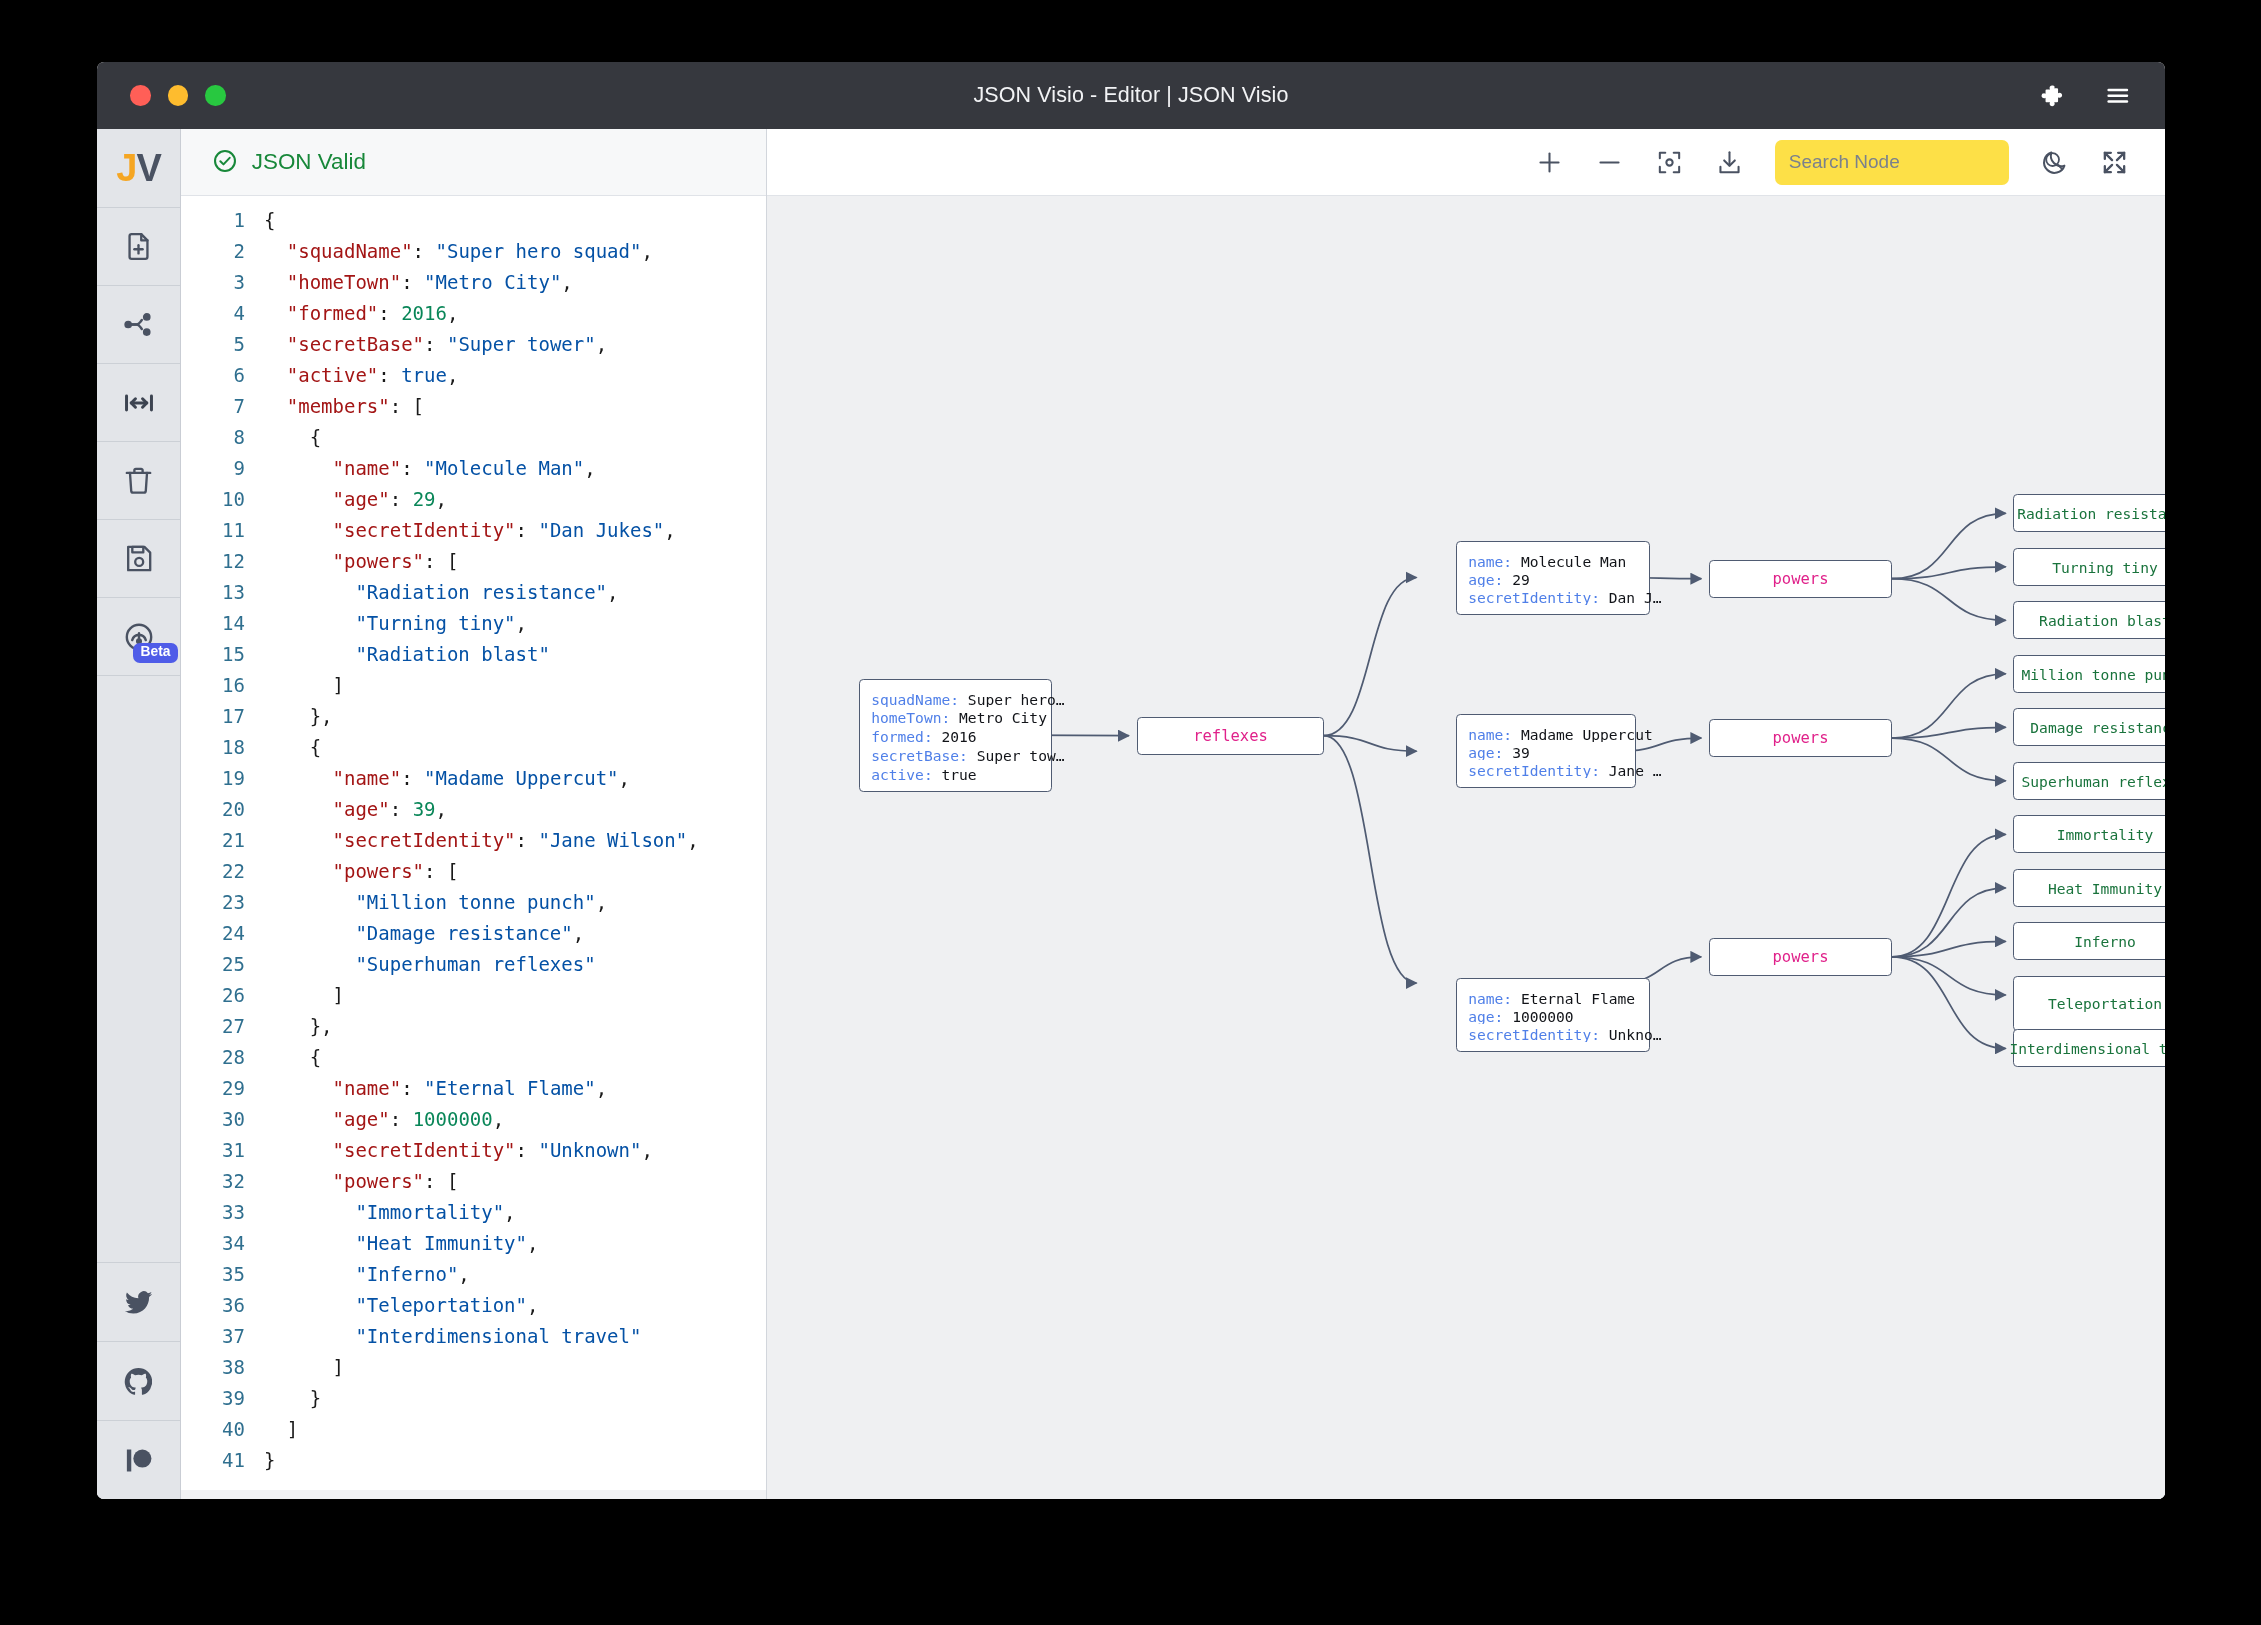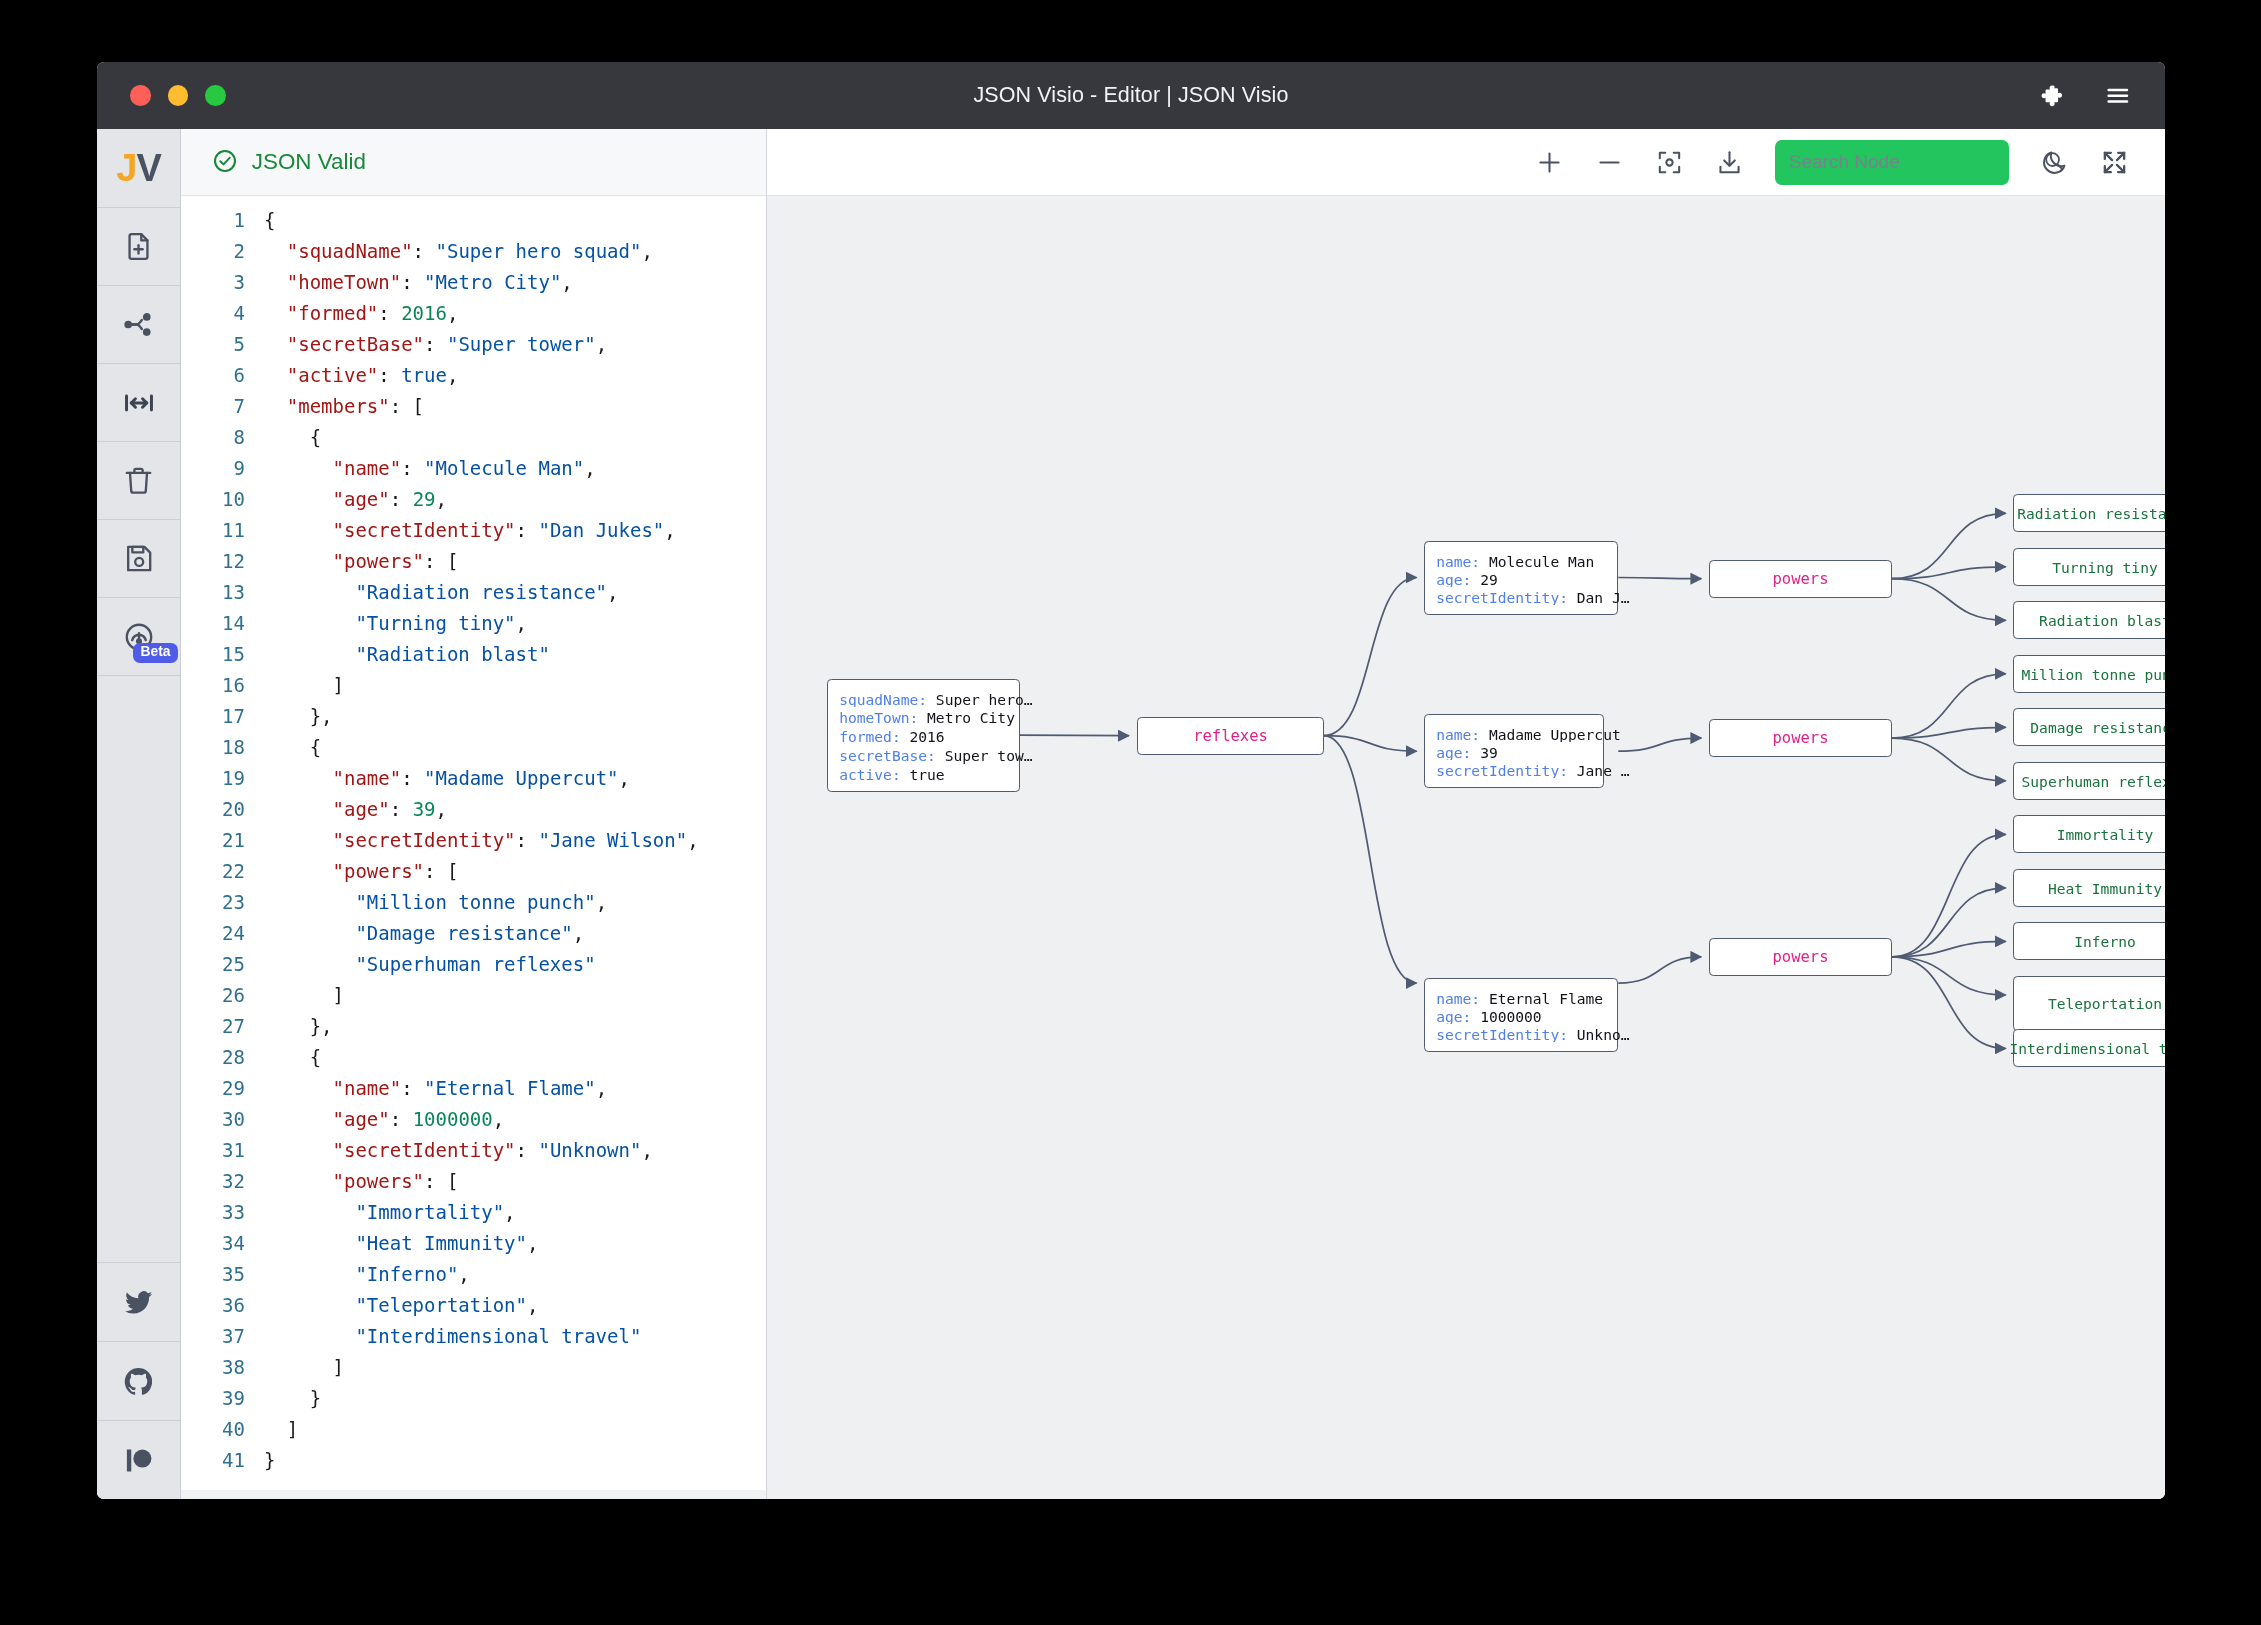--- a/index.html
+++ b/index.html
@@ -160,21 +160,21 @@
   #graph-toolbar {
     height: 67px; flex: 0 0 67px;
     background: #ffffff;
     border-bottom: 0.9px solid #e0e3e8;
     display: flex; align-items: center; justify-content: flex-end;
     gap: 31px;
     padding-right: 36px;
   }
   .gt-icon { width: 29px; height: 29px; cursor: pointer; color: #4a5262; display:block; }
   #search-box {
-    background: #22c55e;
+    background: #fde047;
     border-radius: 6.9px;
     height: 45px;
     width: 234px;
     display: flex; align-items: center;
     padding: 0 13.8px;
     gap: 8.6px;
     cursor: text;
   }
   #search-input {
     flex: 1;
@@ -194,21 +194,21 @@
   .gnode {
     position: absolute;
     background: #ffffff;
     border: 1.7px solid #4f5b72;
     border-radius: 4.3px;
     font-family: "DejaVu Sans Mono", monospace;
     display: flex; flex-direction: column;
     justify-content: center;
     box-sizing: border-box;
   }
-  .gnode.kv { padding: 8.6px 11.2px; align-items: flex-start; }
+  .gnode.kv { padding: 8.6px 11.2px; align-items: flex-start; margin-left: 32px; }
   .gnode.kv .row {
     font-size: 14.6px;
     line-height: 21.5px;
     white-space: nowrap;
     overflow: hidden;
     color: #111318;
   }
   .gnode.kv .k { color: #4f7fe8; }
   .gnode.parent {
     align-items: center; justify-content: center;

